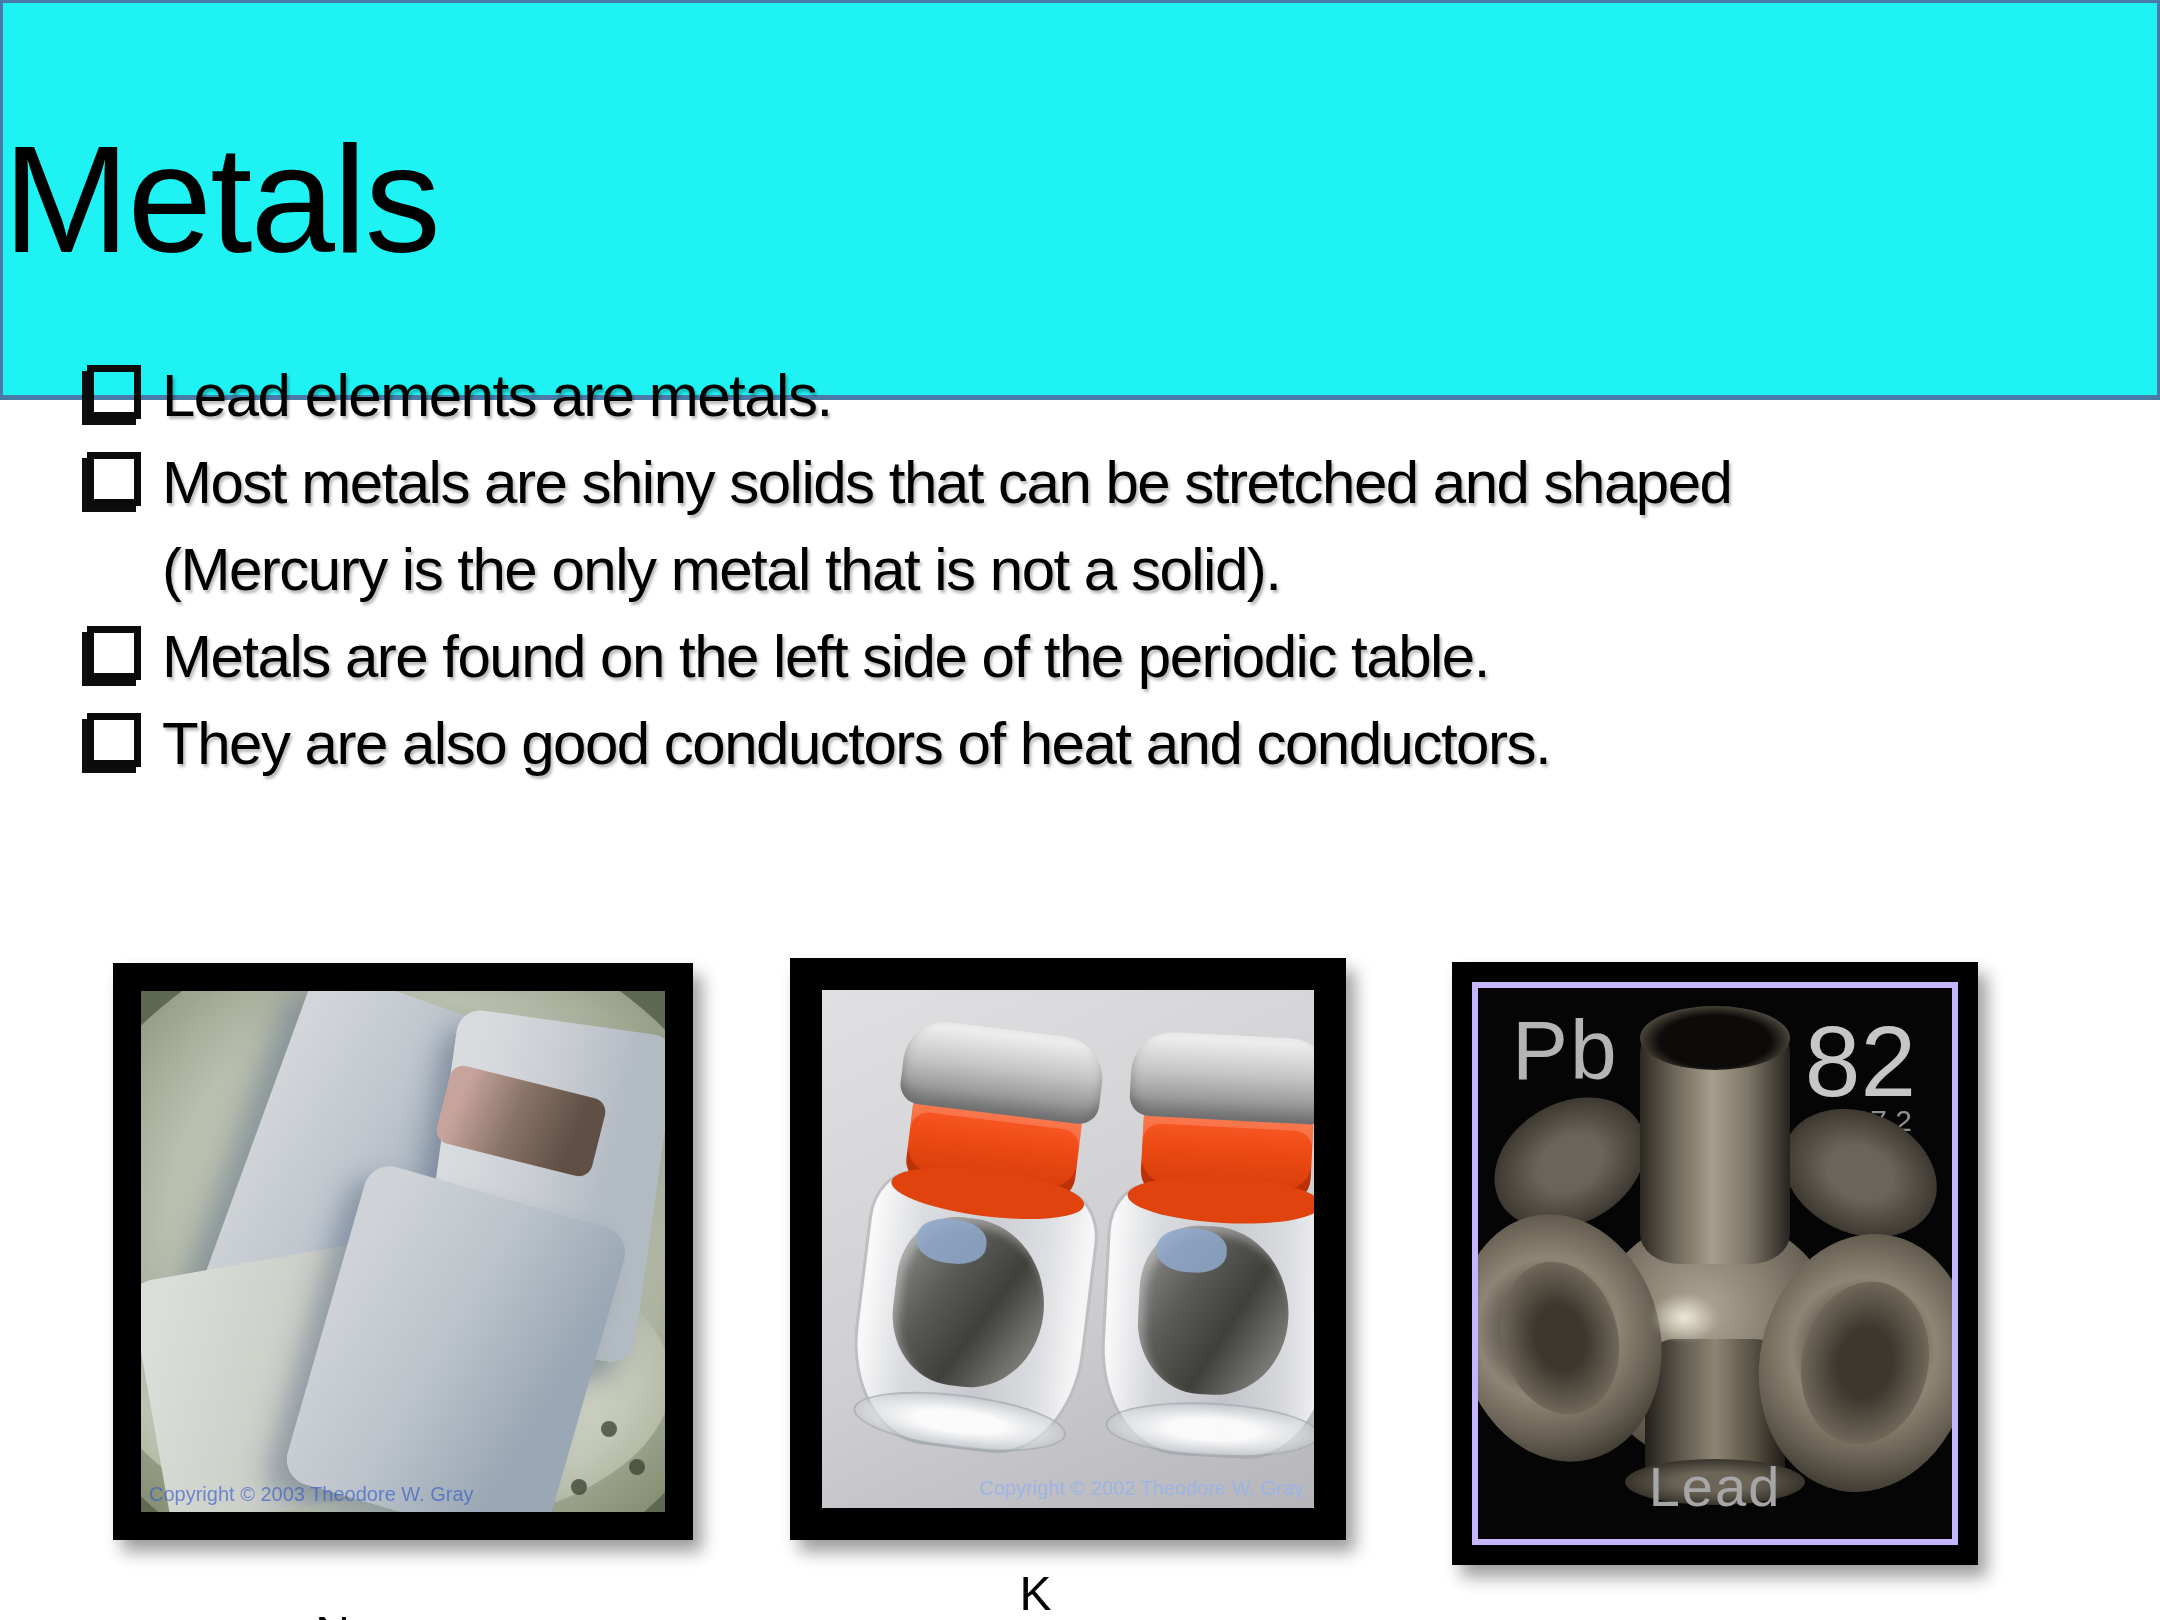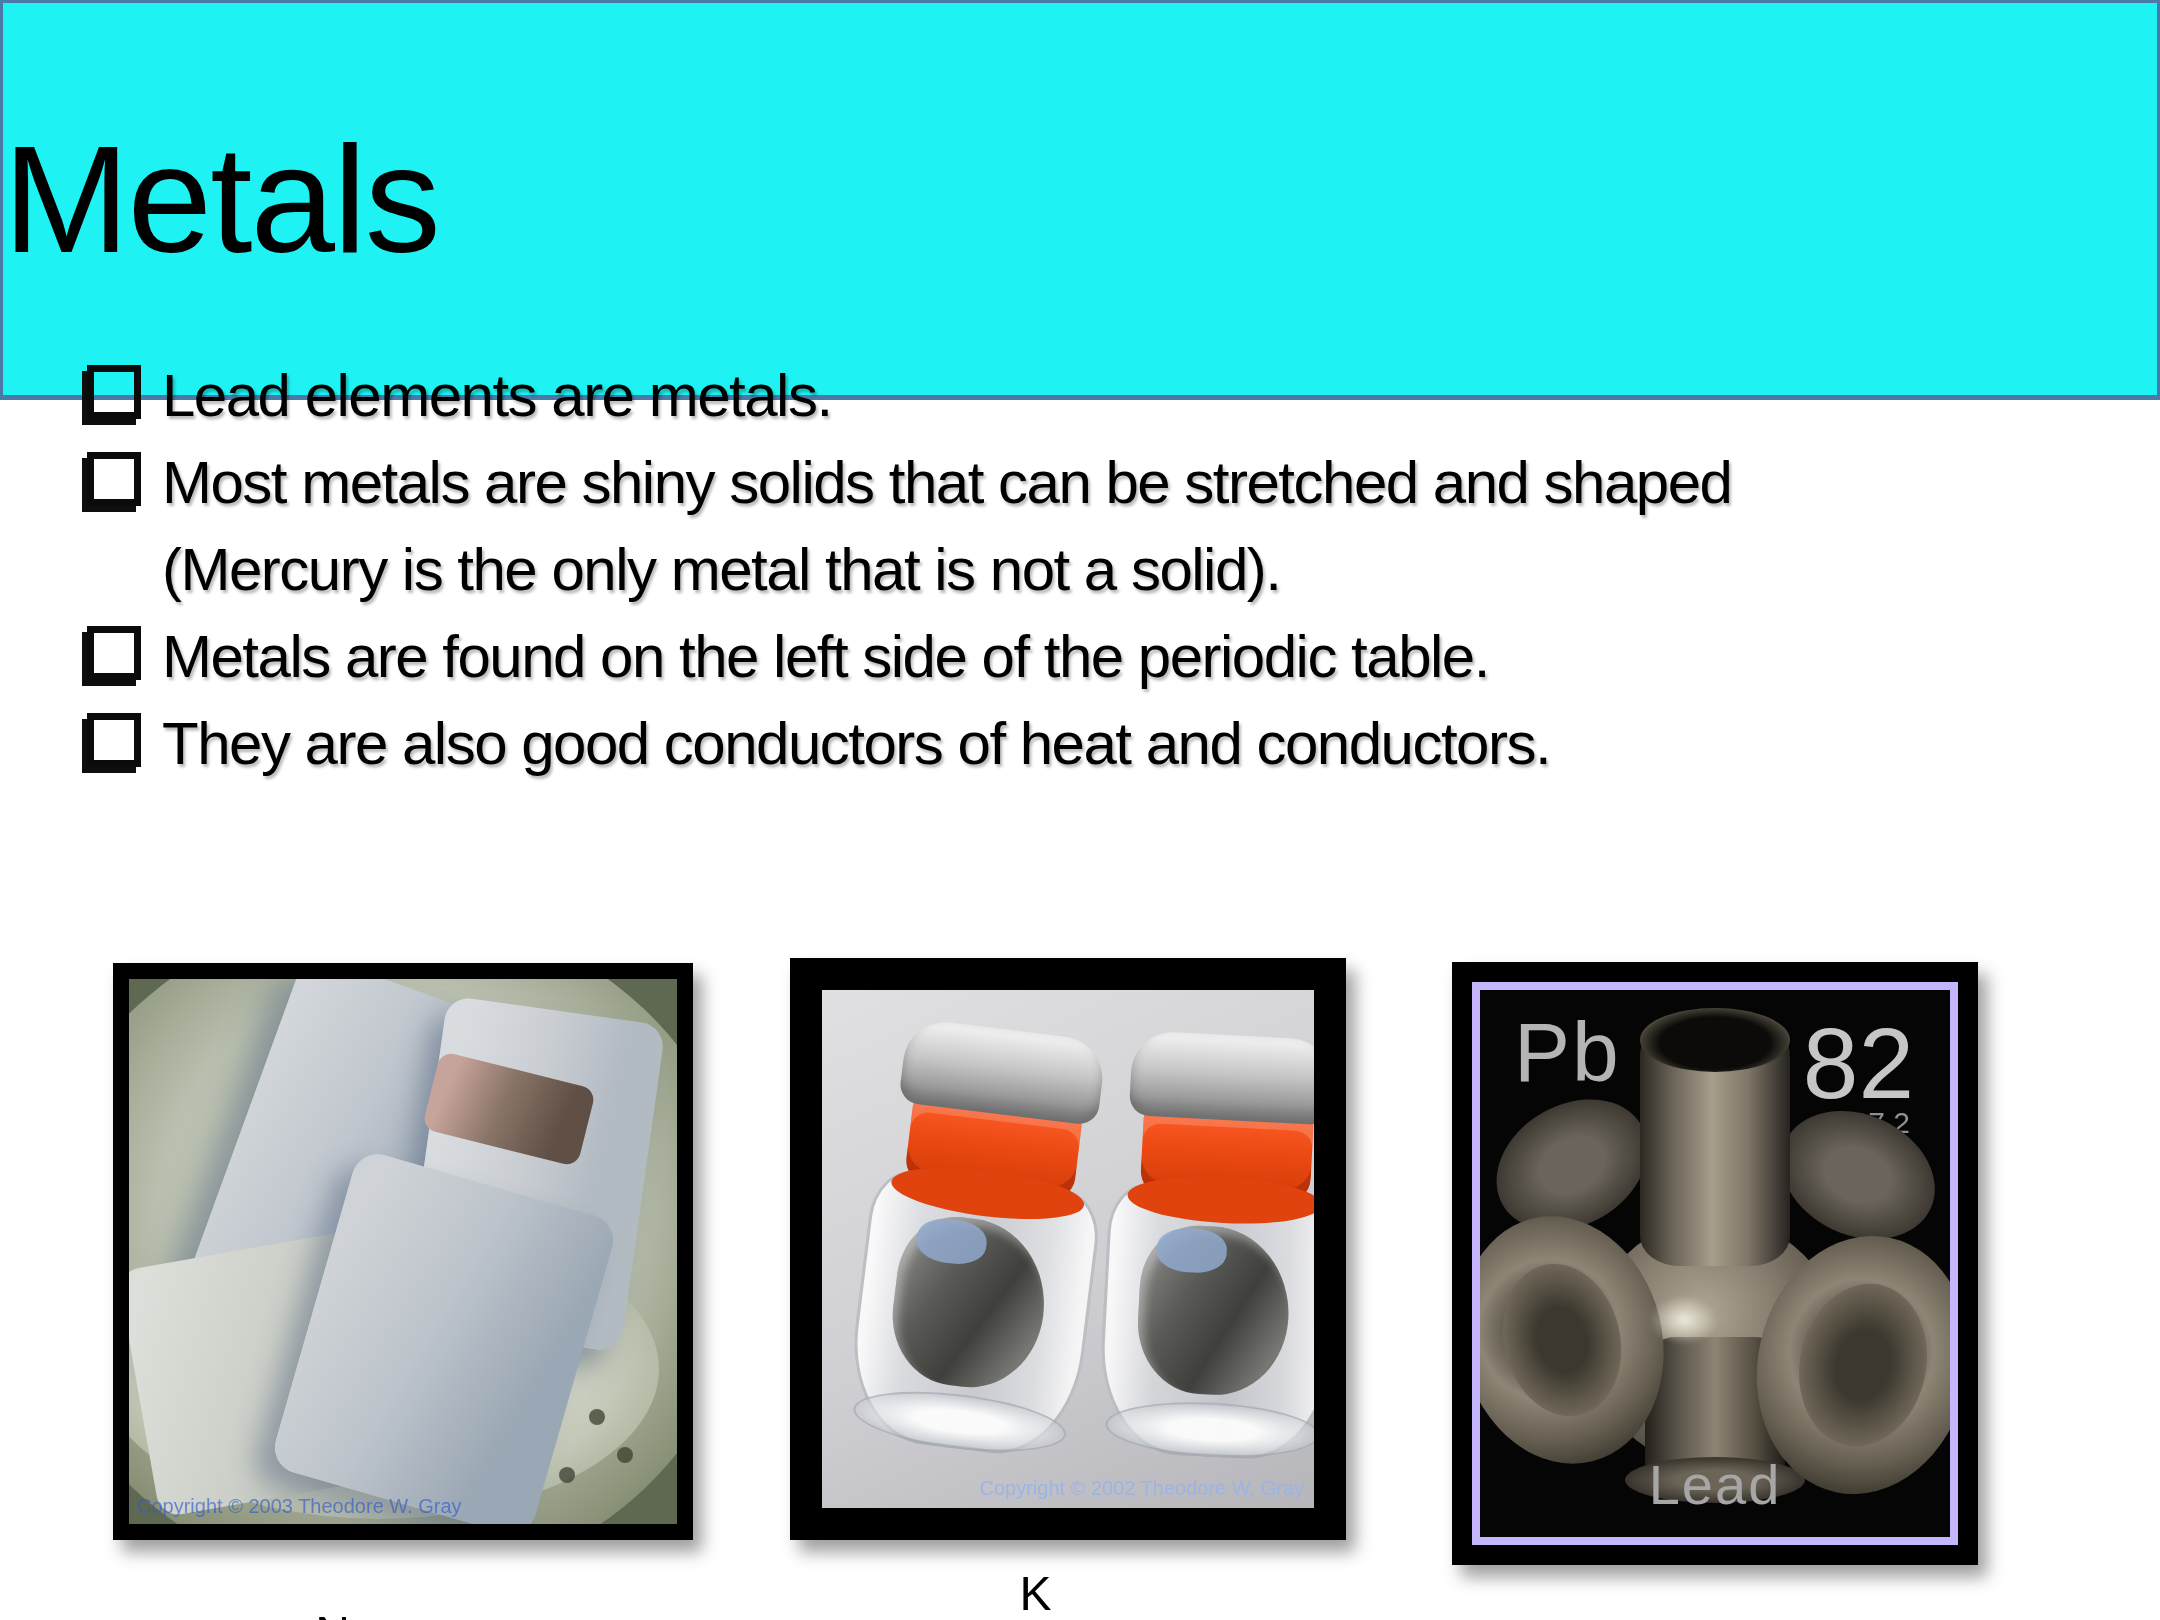--- a/index.html
+++ b/index.html
@@ -17,21 +17,21 @@
   
   .bullets{position:absolute;left:87px;top:352px;right:95px;}
   .bullet-item{position:relative;padding-left:75px;font-size:60px;line-height:87px;letter-spacing:-1.5px;text-shadow:2px 3px 3px rgba(0,0,0,.28);}
   .bullet-item b{font-weight:normal;}
   .checkbox{
     position:absolute;left:0;top:13px;width:54px;height:54px;box-sizing:border-box;
     border:7px solid #0b0b0b;background:transparent;box-shadow:-5px 6px 0 #0e0e0e;
   }
   
   .figure{position:absolute;background:#000;box-sizing:border-box;box-shadow:9px 12px 16px rgba(0,0,0,.38);}
-  #fig-na{left:113px;top:963px;width:580px;height:577px;padding:16px;}
+  #fig-na{left:113px;top:963px;width:580px;height:577px;padding:28px;}
   #fig-k{left:790px;top:958px;width:556px;height:582px;padding:32px;}
   #fig-pb{left:1452px;top:962px;width:526px;height:603px;}
   .fig-label{position:absolute;font-size:48px;text-align:center;letter-spacing:-1px;}
   #label-na{left:113px;top:1566px;width:464px;margin-top:40px;}
   #label-k{left:790px;top:1566px;width:490px;}
   .photo{position:relative;width:100%;height:100%;overflow:hidden;}
   .abs{position:absolute;}
   .watermark{position:absolute;font-size:20px;letter-spacing:0;z-index:9;}
   
   .na-photo{background:#5f6850;}
@@ -75,21 +75,21 @@
       rgba(196,201,207,.45) 55%,rgba(230,232,235,.6) 80%,rgba(255,255,255,.8) 97%);}
   .vial-metal{left:35px;top:192px;width:150px;height:168px;border-radius:40% 55% 50% 45%;
     background:linear-gradient(120deg,#8d8d8b 5%,#5a5a57 35%,#3f3f3c 60%,#777773 85%);
     box-shadow:inset 6px 8px 10px rgba(255,255,255,.35);}
   .vial-blue{left:50px;top:195px;width:70px;height:44px;border-radius:45%;background:#8fa9cc;opacity:.85;}
   .vial-base{left:8px;top:368px;width:214px;height:54px;border-radius:50%;box-sizing:border-box;
     border:2px solid rgba(150,155,160,.5);
     background:radial-gradient(rgba(255,255,255,.9) 30%,rgba(200,205,210,.5) 70%);}
   .k-watermark{right:10px;bottom:8px;color:#9cb4e4;}
   
-  .pb-inner{position:absolute;left:20px;top:20px;right:20px;bottom:20px;border:8px solid #c4b5fd;
+  .pb-inner{position:absolute;left:20px;top:20px;right:20px;bottom:20px;border:6px solid #c4b5fd;
     background:#050505;overflow:hidden;color:#b4b4b4;}
   .pb-symbol{left:34px;top:14px;font-size:84px;color:#b4b4b4;letter-spacing:2px;}
   .pb-number{right:36px;top:16px;font-size:100px;color:#c6c6c6;}
   .pb-mass{right:40px;top:116px;font-size:30px;color:#8f8f8f;}
   .pb-name{left:0;bottom:20px;width:100%;text-align:center;font-size:56px;color:#a6a6a6;letter-spacing:2px;}
   .pb-arm-l{left:12px;top:115px;width:160px;height:120px;transform:rotate(-30deg);border-radius:50%;
     background:radial-gradient(#6a645a 30%,#332f28 80%);}
   .pb-arm-r{right:12px;top:125px;width:160px;height:120px;transform:rotate(25deg);border-radius:50%;
     background:radial-gradient(#6a645a 30%,#332f28 80%);}
   .pb-ball{left:50%;top:228px;transform:translateX(-50%);width:250px;height:250px;border-radius:50%;

